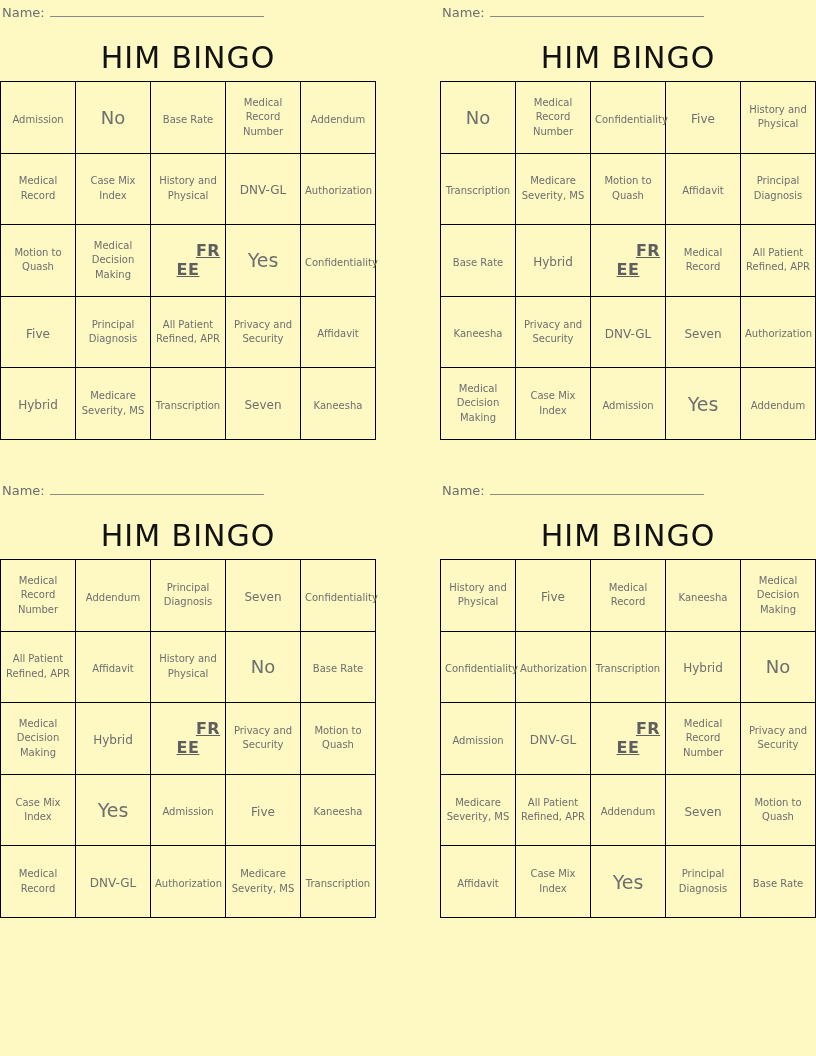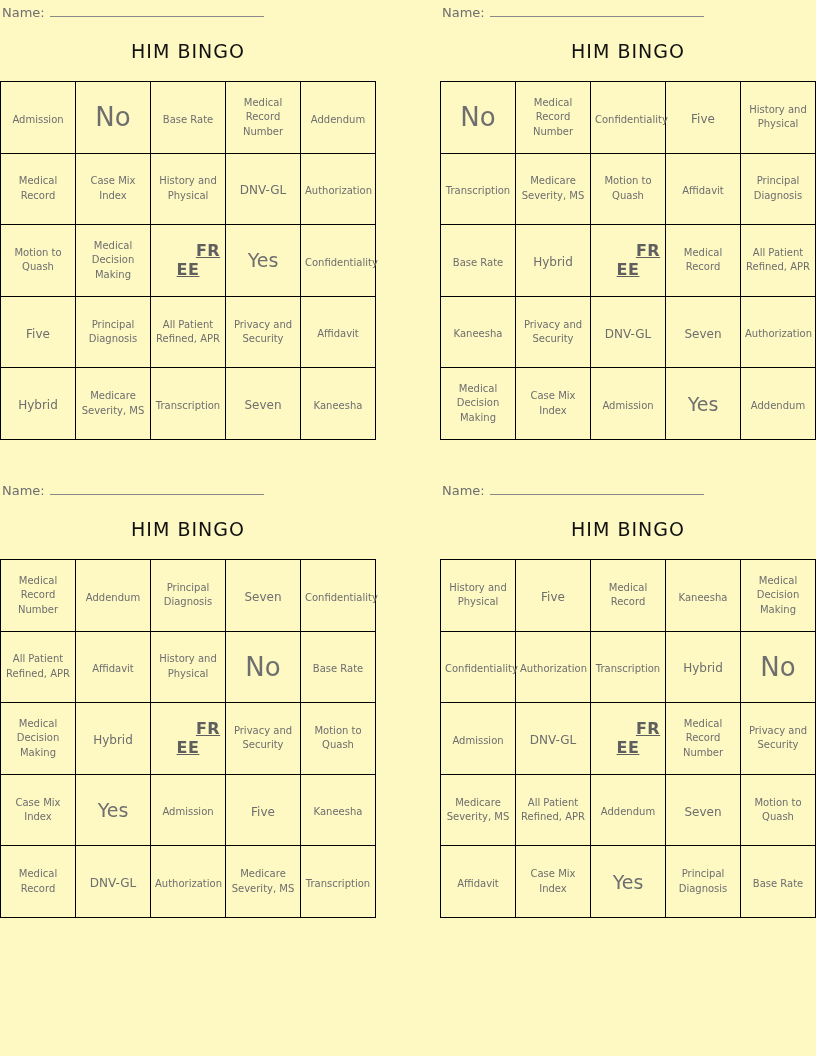--- a/index.html
+++ b/index.html
@@ -42,21 +42,21 @@
     border-bottom: 1.5px solid var(--line-color, #8a8a8a);
     vertical-align: baseline;
   }
   .card-title {
     position: absolute;
     left: 0;
     top: 40px;
     width: 376px;
     margin: 0;
     text-align: center;
-    font-size: 19px;
+    font-size: 30px;
     font-weight: 400;
     letter-spacing: 1px;
     color: var(--title-color, #111111);
   }
   table.grid {
     position: absolute;
     left: 0;
     top: 81px;
     width: 376px;
     height: 353px;
@@ -70,21 +70,21 @@
     padding: 0 4px;
     text-align: center;
     vertical-align: middle;
     color: var(--cell-text, #6e6e6e);
     overflow-wrap: break-word;
     word-wrap: break-word;
   }
   td span.sm { font-size: 10px; line-height: 1.45; display: inline-block; }
   td span.md { font-size: 12px; }
   td span.lg { font-size: 19px; }
-  td span.xl { font-size: 26px; }
+  td span.xl { font-size: 18px; }
   td span.free {
     font-size: 16px;
     font-weight: bold;
     text-decoration: underline;
     letter-spacing: 0.5px;
     color: var(--free-text-color, #5f5f5f);
     margin-left: 40px;
   }
 </style>
 </head>

